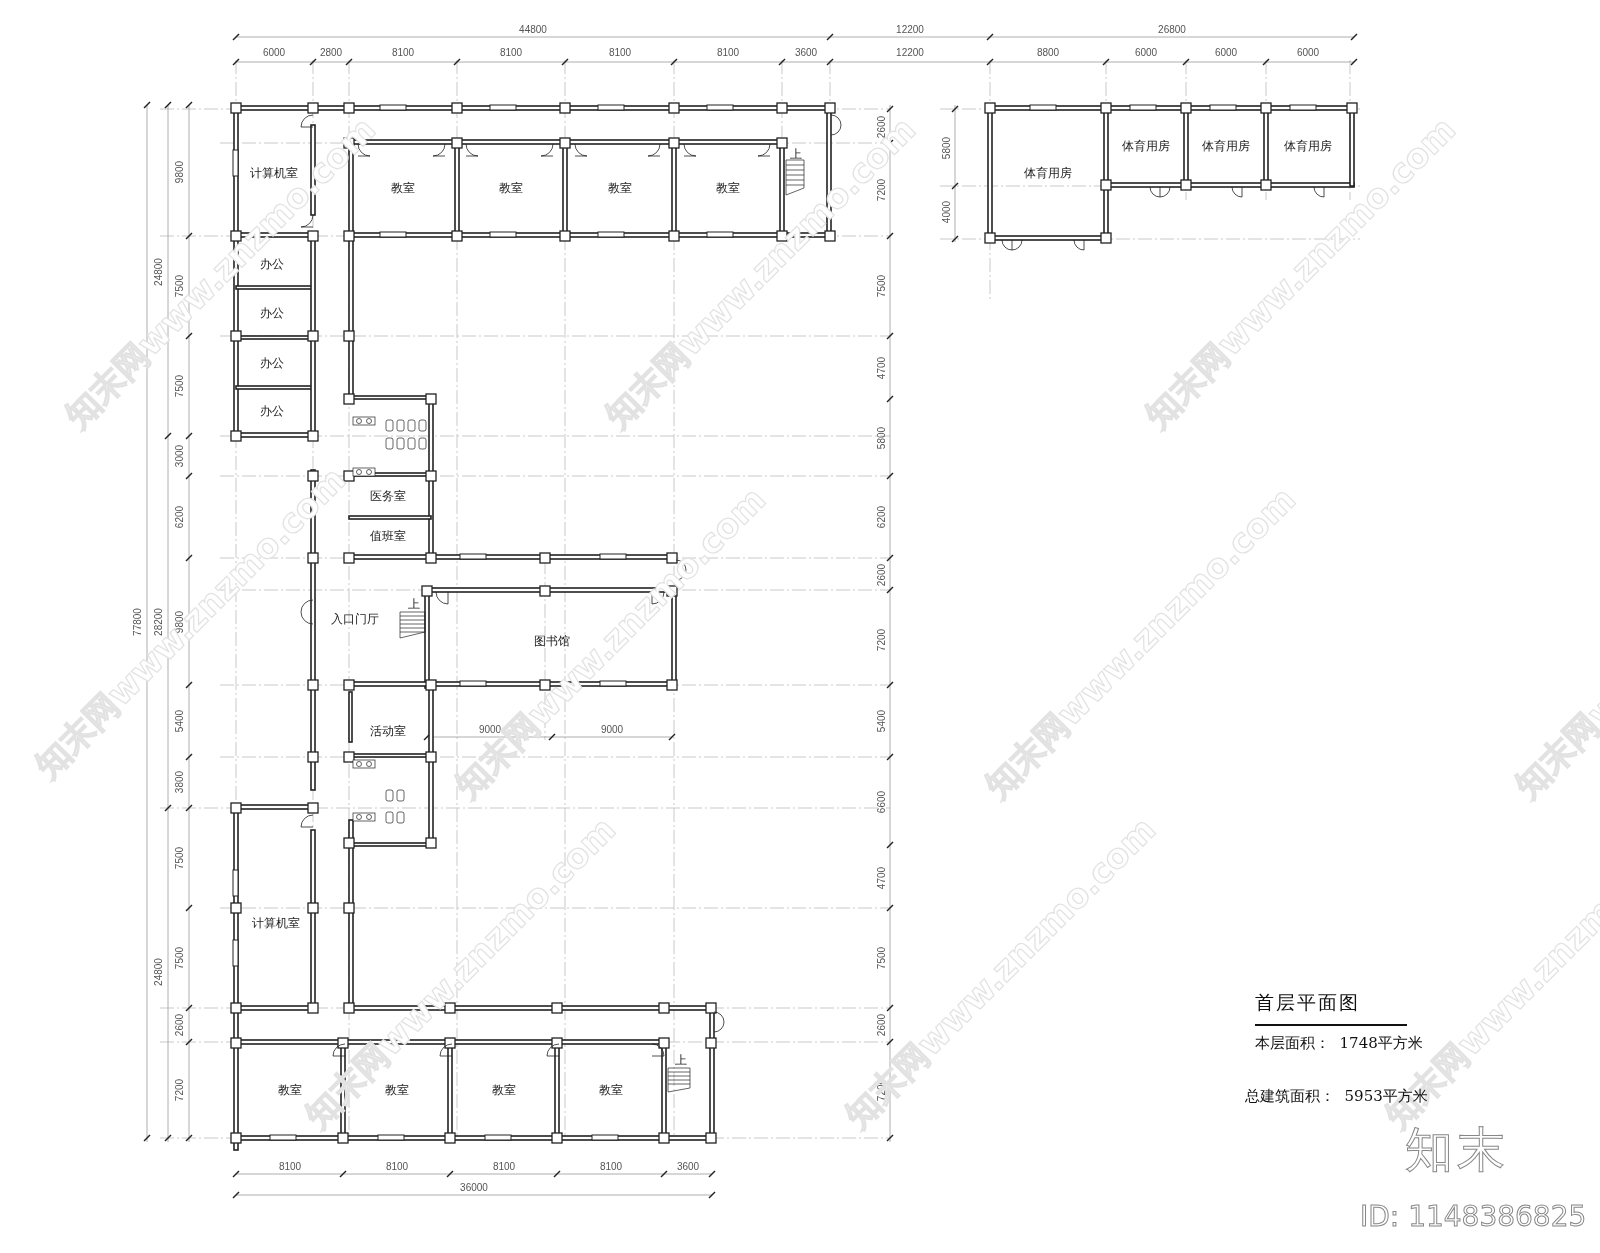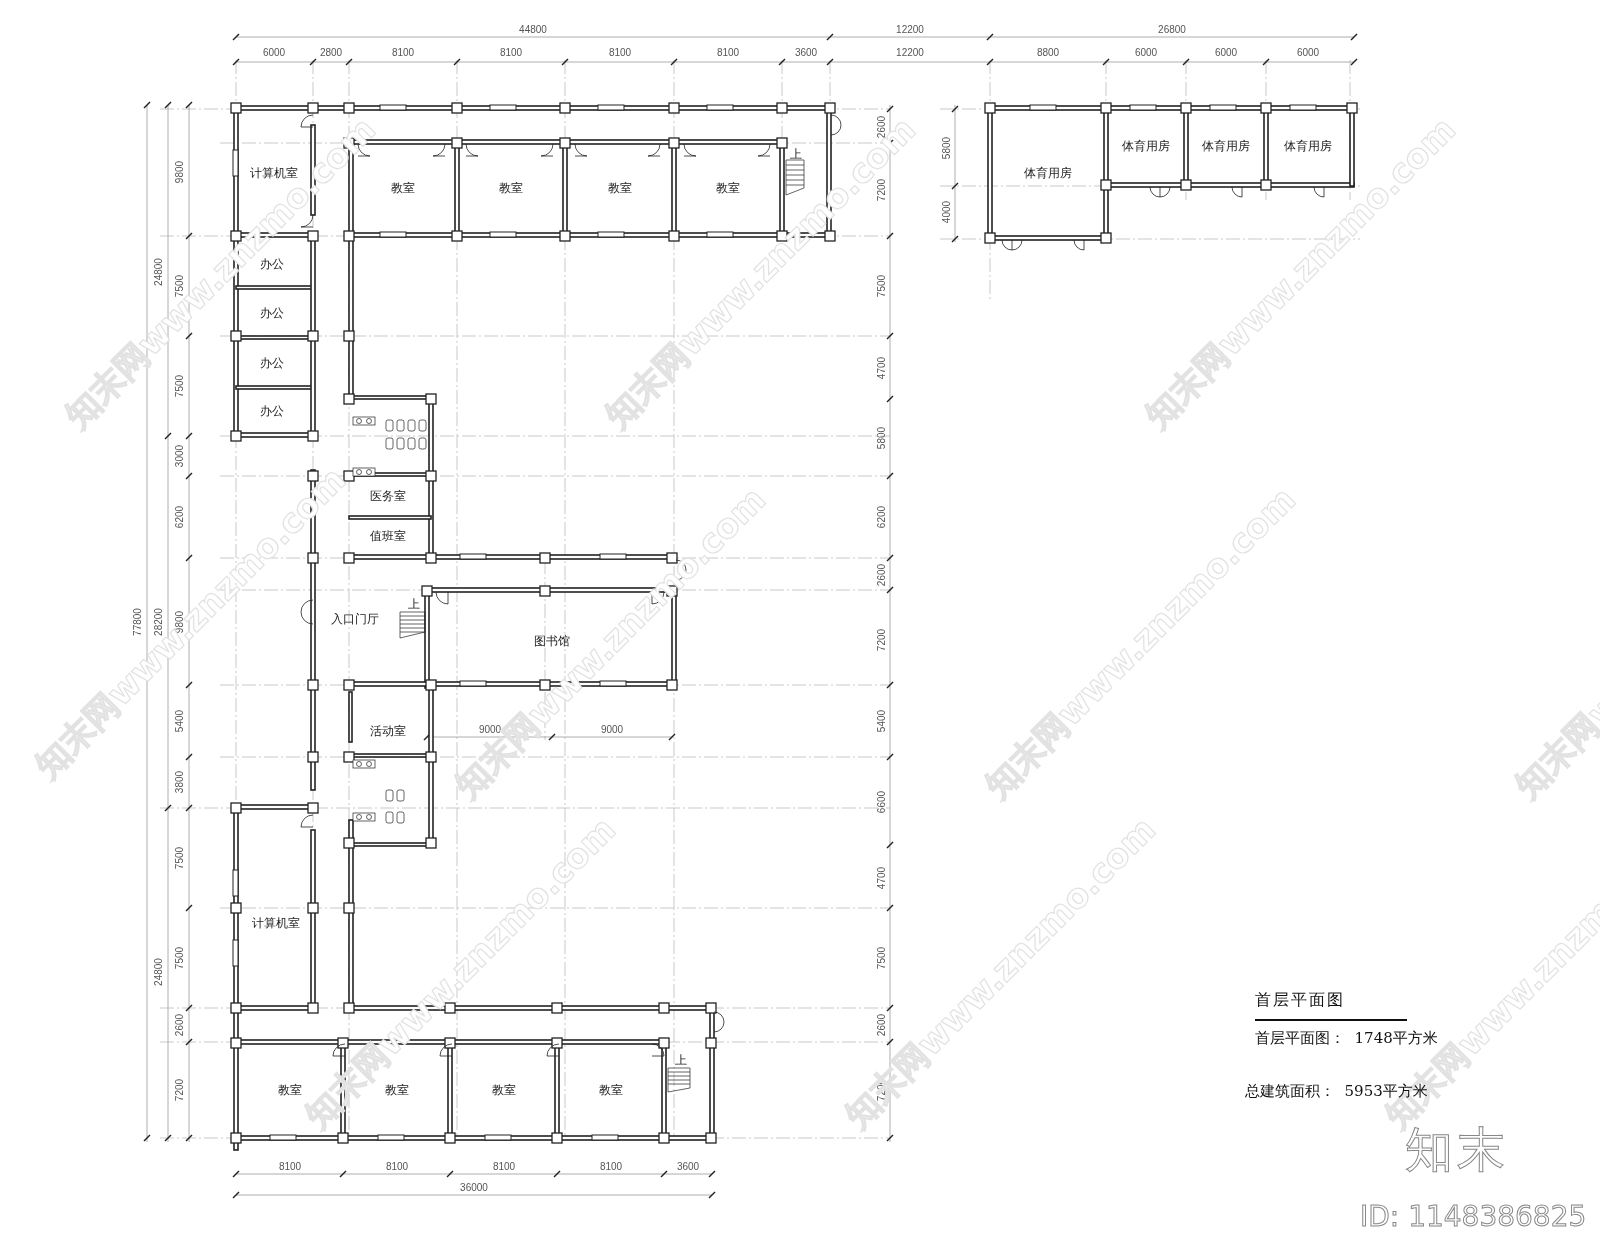--- a/index.html
+++ b/index.html
@@ -8,21 +8,21 @@
   .dim{font-family:"Liberation Sans",sans-serif;font-size:10px;fill:#555;}
   .room{font-family:"DejaVu Sans",sans-serif;font-size:12px;fill:#222;}
   .wall{fill:#fff;stroke:#222;stroke-width:1.6;}
   .col{fill:#fff;stroke:#222;stroke-width:1.3;}
   .axis{stroke:#bbb;stroke-width:0.8;stroke-dasharray:14 3 2 3;}
   .dline{stroke:#999;stroke-width:0.8;}
   .tick{stroke:#222;stroke-width:1.4;}
   .win{fill:#fff;stroke:#222;stroke-width:1;}
   .door{fill:none;stroke:#222;stroke-width:0.8;}
   .title-block{position:absolute;left:1255px;top:990px;}
-  .title{font-family:Liberation Mono, monospace;font-size:16px;color:#111;letter-spacing:2px;}
+  .title{font-family:Liberation Mono, monospace;font-size:19px;color:#111;letter-spacing:2px;}
   .title-rule{width:152px;height:2px;background:#111;margin:8px 0 6px 0;}
   .info{font-family:"DejaVu Serif",serif;font-size:15px;color:#111;line-height:23px;white-space:pre;}
   .brand{position:absolute;left:1405px;top:1118px;font-family:Liberation Mono, monospace;font-size:48px;color:#fff;-webkit-text-stroke:1px #888;letter-spacing:4px;}
   .brand-id{position:absolute;left:1360px;top:1200px;font-family:"DejaVu Sans",sans-serif;font-size:28px;color:#fff;text-align:right;-webkit-text-stroke:1px #888;}
   .wm{position:absolute;font-family:"DejaVu Sans",sans-serif;font-size:34px;font-weight:bold;color:#fff;-webkit-text-stroke:1.2px #e2e2e2;transform:rotate(-45deg);white-space:nowrap;pointer-events:none;}
 </style>
 </head>
 <body>
 
 <svg id="plan" viewBox="0 0 1600 1253" xmlns="http://www.w3.org/2000/svg">
@@ -506,18 +506,18 @@
 <div class="wm" style="left:400px;top:620px;">知末网www.znzmo.com</div>
 <div class="wm" style="left:930px;top:620px;">知末网www.znzmo.com</div>
 <div class="wm" style="left:1460px;top:620px;">知末网www.znzmo.com</div>
 <div class="wm" style="left:250px;top:950px;">知末网www.znzmo.com</div>
 <div class="wm" style="left:790px;top:950px;">知末网www.znzmo.com</div>
 <div class="wm" style="left:1330px;top:950px;">知末网www.znzmo.com</div>
 
 <div class="title-block">
   <div class="title">首层平面图</div>
   <div class="title-rule"></div>
-  <div class="info"><span>首层平面图：</span>  <span>1748平方米</span></div>
+  <div class="info"><span>本层面积：</span>  <span>1748平方米</span></div>
   <div class="info" style="margin-left:-10px;margin-top:30px;"><span>总建筑面积：</span>  <span>5953平方米</span></div>
 </div>
 
 <div class="brand">知末</div>
 <div class="brand-id">ID: 1148386825</div>
 
 </body></html>

